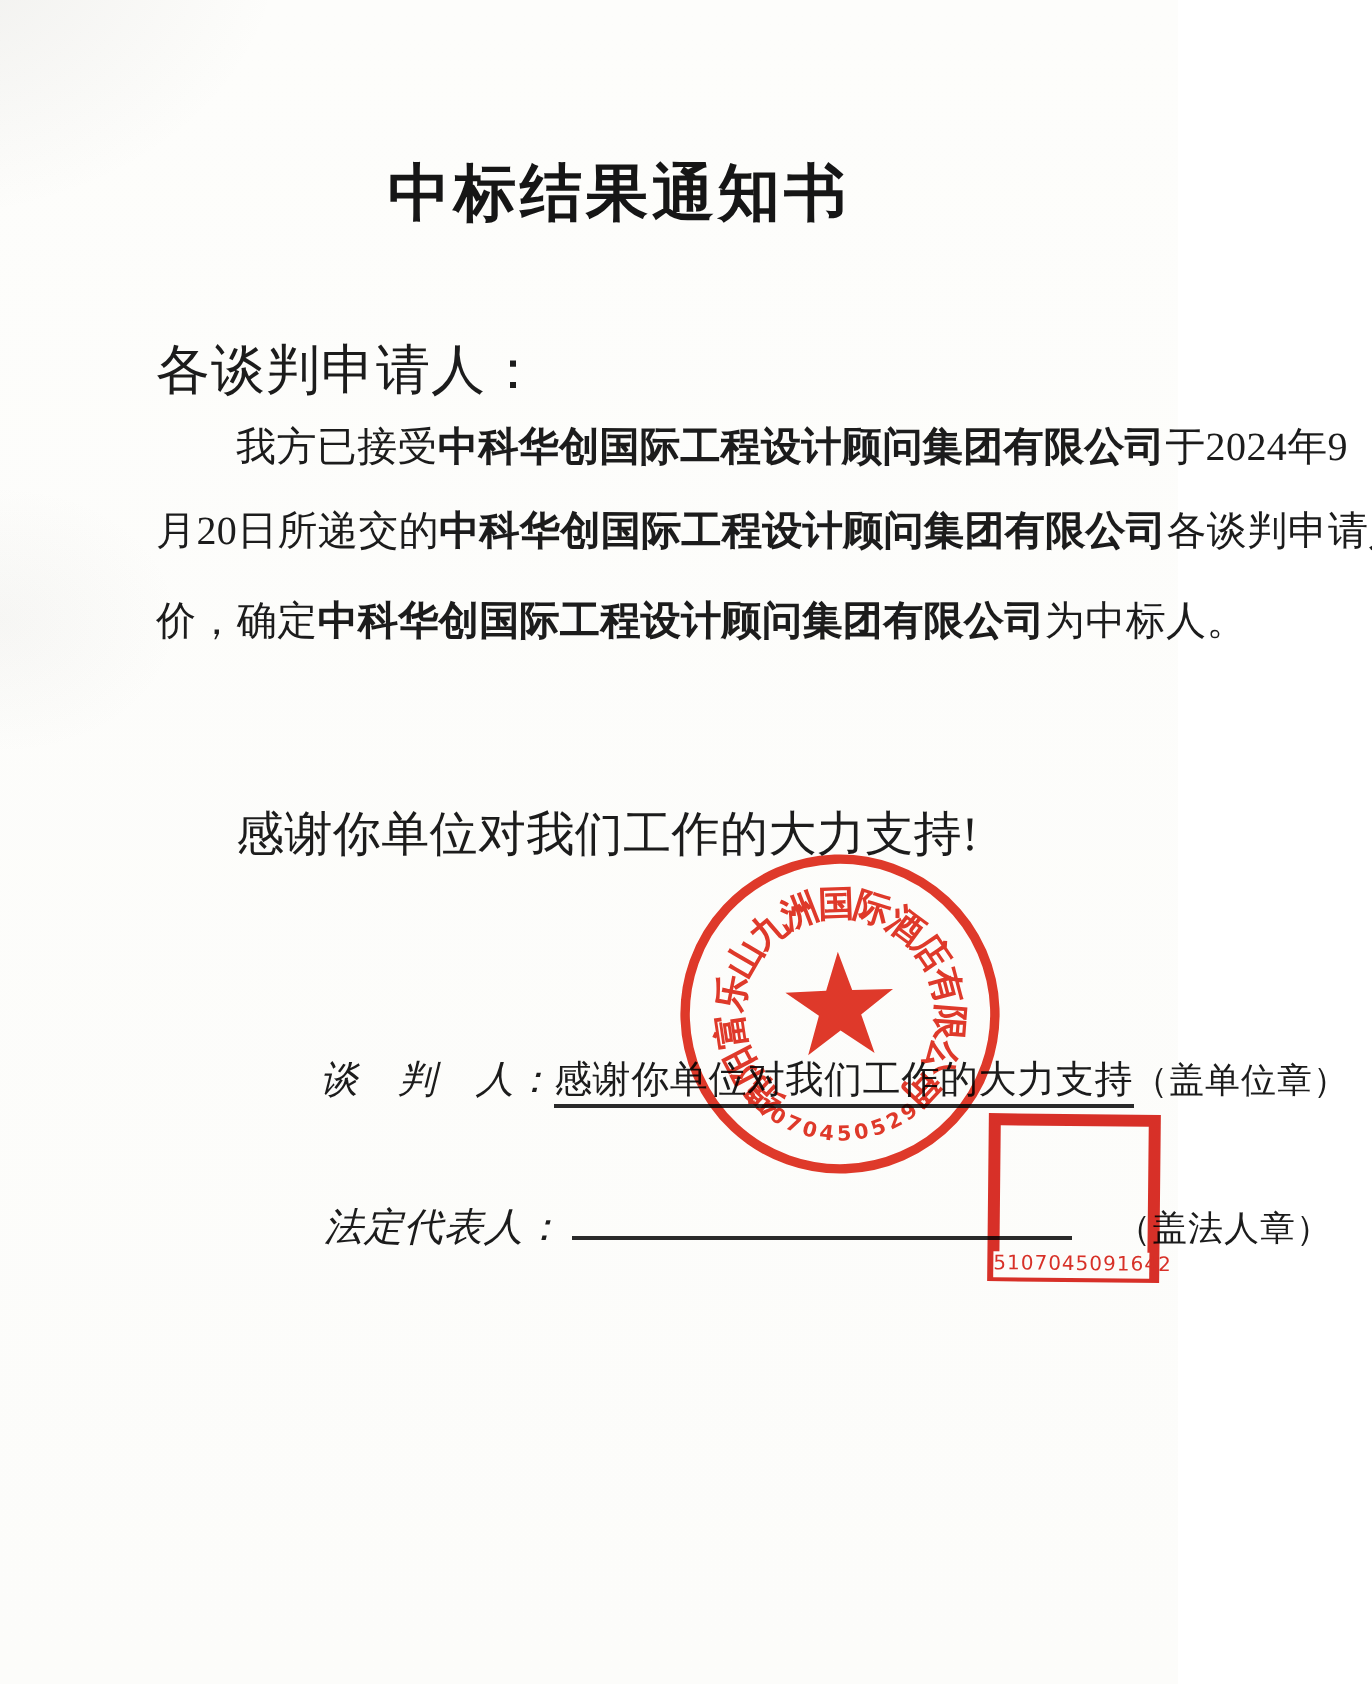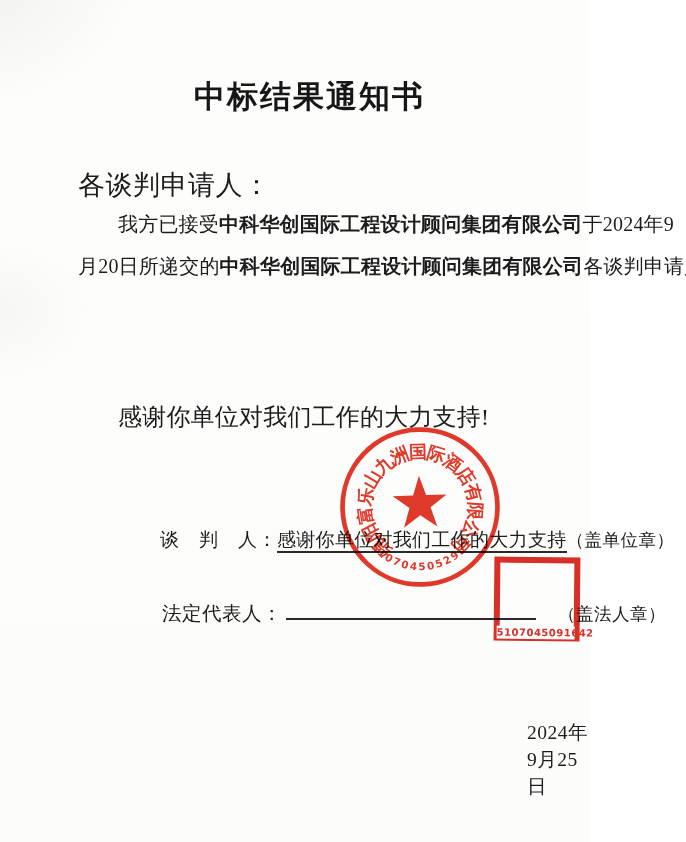--- a/index.html
+++ b/index.html
@@ -37,21 +37,21 @@
   .line2{top:254px;}
   .line3{top:299px;}
   .b{font-weight:bold;}
   .thanks{
     position:absolute;top:401px;left:118px;
     font-size:24px;letter-spacing:0.2px;
   }
   .sig-line{position:absolute;white-space:nowrap;}
   .sig-negotiator{top:527px;left:160px;font-size:19px;}
   .sig-legal{top:600px;left:162px;font-size:19.5px;}
-  .sig-label{letter-spacing:0.5px;}
+  .sig-label{letter-spacing:0.5px;font-style:italic;}
   .sig-value{
     border-bottom:2px solid #2a2a2a;
     padding-bottom:1px;letter-spacing:0.3px;
   }
   .sig-suffix{font-size:17.5px;letter-spacing:0.5px;}
   .blank-line{
     display:inline-block;width:250px;height:18px;
     border-bottom:2px solid #2a2a2a;
     vertical-align:baseline;margin-left:4px;
   }
@@ -88,46 +88,46 @@
   }
   .seal-name{
     position:absolute;top:1px;left:0;width:100%;height:60px;
     display:flex;align-items:center;justify-content:center;
     font-size:40px;font-weight:900;letter-spacing:-2px;
     color:currentColor;line-height:1;
   }
   .seal-num{
     position:absolute;bottom:-4px;left:-3px;width:78px;
     background:#ffffff;
-    color:currentColor;font-size:10px;font-weight:bold;
+    color:currentColor;font-size:10px;font-weight:normal;
     font-family:"DejaVu Sans","Liberation Sans",sans-serif;
     letter-spacing:0.5px;text-align:right;padding:1px 0;margin-top:23px;
   }
 </style>
 </head>
 <body>
 
 <div class="page">
 
   <h1 class="title">中标结果通知书</h1>
 
   <div class="salutation">各谈判申请人：</div>
 
   <div class="para-line line1"><span>我方已接受</span><span class="b">中科华创国际工程设计顾问集团有限公司</span><span>于2024年9</span></div>
 
   <div class="para-line line2"><span>月20日所递交的</span><span class="b">中科华创国际工程设计顾问集团有限公司</span><span>各谈判申请人</span></div>
 
+  <div class="para-line line3"><span>价，确定</span><span class="b">中科华创国际工程设计顾问集团有限公司</span><span>为中标人。</span></div>
 
   <div class="thanks">感谢你单位对我们工作的大力支持!</div>
 
   <div class="sig-line sig-negotiator"><span class="sig-label">谈　判　人：</span><span class="sig-value">感谢你单位对我们工作的大力支持</span><span class="sig-suffix">（盖单位章）</span></div>
 
   <div class="sig-line sig-legal"><span class="sig-label">法定代表人：</span><span class="blank-line"></span><span class="sig-suffix">（盖法人章）</span></div>
 
-  <div class="date">2024年9月25日</div>
 
   <svg class="round-seal" viewBox="0 0 180 180" xmlns="http://www.w3.org/2000/svg" style="color: rgb(223, 40, 23);">
     <circle class="seal-ring" cx="90" cy="90" r="82"></circle>
     <polygon class="seal-star" points="90,57 96.9,77.5 118.5,77.7 101.2,90.6 107.6,111.3 90,98.8 72.4,111.3 78.8,90.6 61.5,77.7 83.1,77.5"></polygon>
     <g id="ring-chars">
         <text transform="rotate(-135 90 90)" x="90" y="38" text-anchor="middle" class="ring-char">绵</text>
         <text transform="rotate(-115.71428571428572 90 90)" x="90" y="38" text-anchor="middle" class="ring-char">阳</text>
         <text transform="rotate(-96.42857142857143 90 90)" x="90" y="38" text-anchor="middle" class="ring-char">富</text>
         <text transform="rotate(-77.14285714285714 90 90)" x="90" y="38" text-anchor="middle" class="ring-char">乐</text>
         <text transform="rotate(-57.85714285714286 90 90)" x="90" y="38" text-anchor="middle" class="ring-char">山</text>

